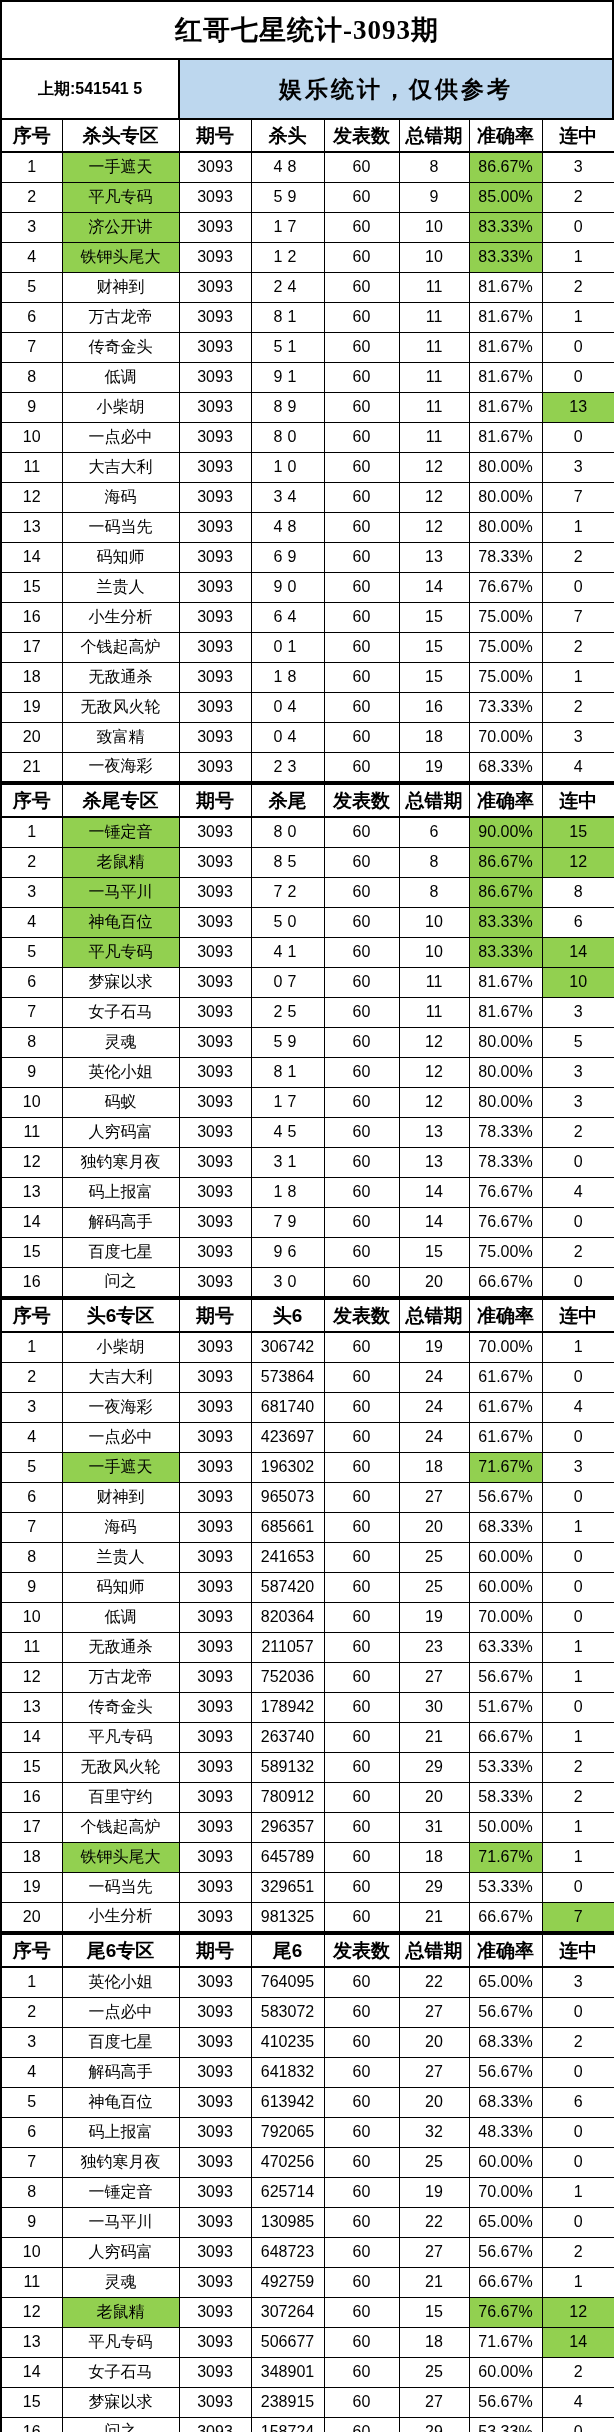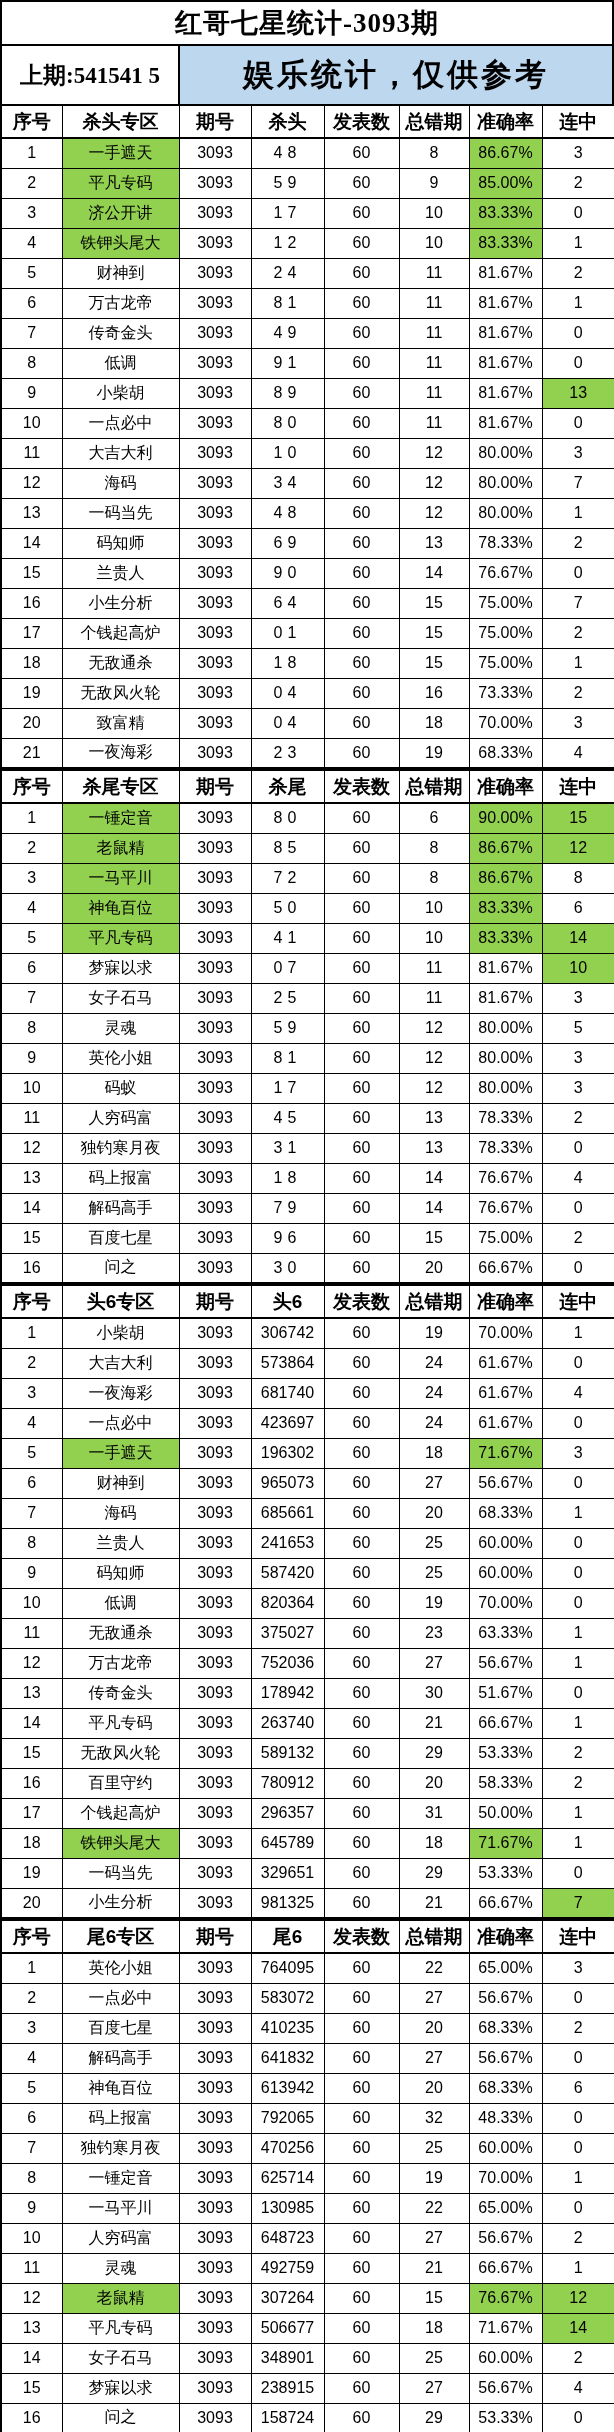--- a/index.html
+++ b/index.html
@@ -2,38 +2,38 @@
 <html style="--green: #92D050; --blue: #BDD7EE; --border: #000000;"><head>
 <meta charset="utf-8">
 <style>
   :root { --green:#92D050; --blue:#BDD7EE; --border:#000; }
   * { box-sizing:border-box; }
   html,body { margin:0; padding:0; background:#fff; }
   body { width:614px; font-family:"Liberation Sans", sans-serif; color:#000; }
   .page { width:614px; }
 
   .title-bar {
-    width:614px; height:46px; border:2px solid var(--border);
+    width:614px; height:60px; border:2px solid var(--border);
     display:flex; align-items:center; justify-content:center;
     font-family:"Liberation Serif", serif; font-weight:bold; font-size:27px;
     letter-spacing:1px;
   }
   .info-row {
     width:614px; height:58px; display:flex;
     border-left:2px solid var(--border); border-right:2px solid var(--border);
   }
   .info-left {
     width:178px; border-right:2px solid var(--border);
     display:flex; align-items:center; justify-content:center;
-    font-family:Liberation Serif, serif; font-weight:bold; font-size:23px;
+    font-family:Liberation Sans, sans-serif; font-weight:bold; font-size:16px;
   }
   .info-right {
     flex:1; background:var(--blue);
     display:flex; align-items:center; justify-content:center;
-    font-family:"Liberation Serif", serif; font-weight:bold; font-size:31px;
+    font-family:"Liberation Serif", serif; font-weight:bold; font-size:23px;
     letter-spacing:3px;
   }
 
   table.sec {
     width:614px; border-collapse:collapse; table-layout:fixed;
     border:2px solid var(--border);
   }
   table.sec th {
     border:1px solid var(--border); border-top-width:2px; border-bottom-width:2px;
     height:33px; padding:0; font-size:19px; font-weight:bold; background:#fff;
@@ -146,21 +146,21 @@
     <td>60</td>
     <td>11</td>
     <td>81.67%</td>
     <td>1</td>
   </tr>
 
   <tr>
     <td>7</td>
     <td class="name">传奇金头</td>
     <td>3093</td>
-    <td class="spacedv">49</td>
+    <td class="spacedv">51</td>
     <td>60</td>
     <td>11</td>
     <td>81.67%</td>
     <td>0</td>
   </tr>
 
   <tr>
     <td>8</td>
     <td class="name">低调</td>
     <td>3093</td>
@@ -649,21 +649,21 @@
     <td>60</td>
     <td>19</td>
     <td>70.00%</td>
     <td>0</td>
   </tr>
 
   <tr>
     <td>11</td>
     <td class="name">无敌通杀</td>
     <td>3093</td>
-    <td>375027</td>
+    <td>211057</td>
     <td>60</td>
     <td>23</td>
     <td>63.33%</td>
     <td>1</td>
   </tr>
 
   <tr>
     <td>12</td>
     <td class="name">万古龙帝</td>
     <td>3093</td>

